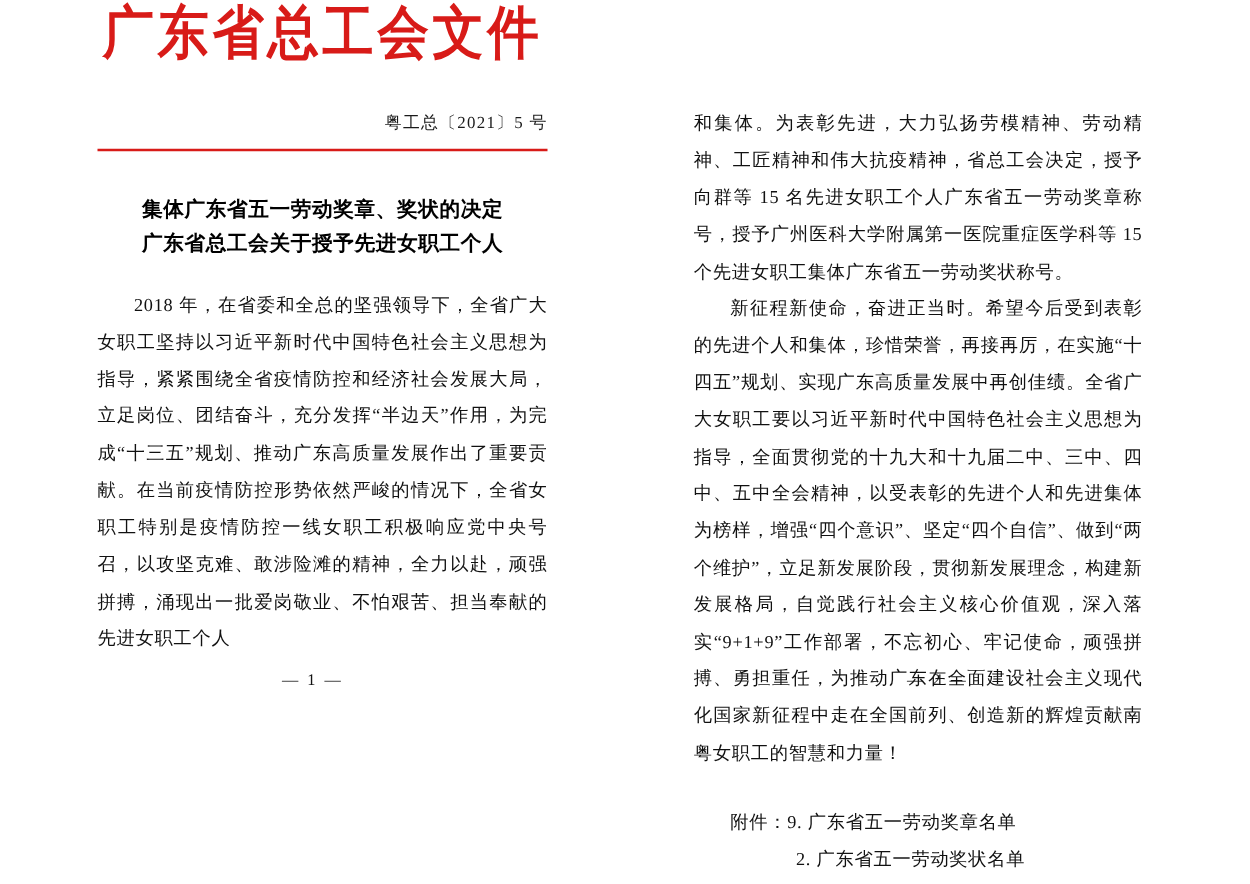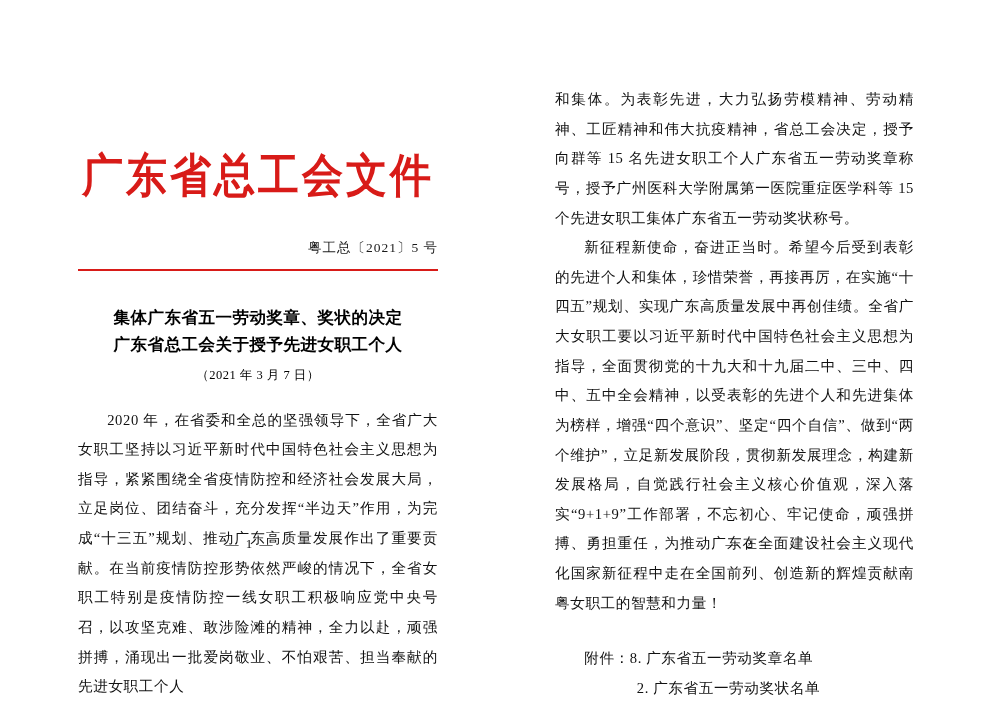--- a/index.html
+++ b/index.html
@@ -28,21 +28,20 @@
   }
   .page-left {
     padding: 0 62px 0 78px;
   }
   .page-right {
     padding: 0 86px 0 55px;
   }
 
   
   .masthead {
-    margin-top: 150px;
     text-align: center;
   }
   .masthead-title {
     color: #d81b18;
     font-family: "Liberation Serif", "DejaVu Serif", serif;
     font-weight: bold;
     font-size: 41px;
     letter-spacing: 3px;
     line-height: 1.15;
     white-space: nowrap;
@@ -141,37 +140,36 @@
 
     <div class="doc-number">粤工总〔2021〕5 号</div>
 
     <div class="red-rule"></div>
 
     <div class="doc-title">
       <span class="line">集体广东省五一劳动奖章、奖状的决定</span>
       <span class="line">广东省总工会关于授予先进女职工个人</span>
     </div>
 
-    <div class="doc-date">（2021 年 3 月 7 日）</div>
 
     <div class="body-text">
-      <p>2020 年，在省委和全总的坚强领导下，全省广大女职工坚持以习近平新时代中国特色社会主义思想为指导，紧紧围绕全省疫情防控和经济社会发展大局，立足岗位、团结奋斗，充分发挥“半边天”作用，为完成“十三五”规划、推动广东高质量发展作出了重要贡献。在当前疫情防控形势依然严峻的情况下，全省女职工特别是疫情防控一线女职工积极响应党中央号召，以攻坚克难、敢涉险滩的精神，全力以赴，顽强拼搏，涌现出一批爱岗敬业、不怕艰苦、担当奉献的先进女职工个人</p>
+      <p>2018 年，在省委和全总的坚强领导下，全省广大女职工坚持以习近平新时代中国特色社会主义思想为指导，紧紧围绕全省疫情防控和经济社会发展大局，立足岗位、团结奋斗，充分发挥“半边天”作用，为完成“十三五”规划、推动广东高质量发展作出了重要贡献。在当前疫情防控形势依然严峻的情况下，全省女职工特别是疫情防控一线女职工积极响应党中央号召，以攻坚克难、敢涉险滩的精神，全力以赴，顽强拼搏，涌现出一批爱岗敬业、不怕艰苦、担当奉献的先进女职工个人</p>
     </div>
 
     <div class="folio">— 1 —</div>
   </div>
 
   <div class="page page-right">
 
     <div class="body-text">
       <p class="nofirstindent">和集体。为表彰先进，大力弘扬劳模精神、劳动精神、工匠精神和伟大抗疫精神，省总工会决定，授予向群等 15 名先进女职工个人广东省五一劳动奖章称号，授予广州医科大学附属第一医院重症医学科等 15 个先进女职工集体广东省五一劳动奖状称号。</p>
       <p>新征程新使命，奋进正当时。希望今后受到表彰的先进个人和集体，珍惜荣誉，再接再厉，在实施“十四五”规划、实现广东高质量发展中再创佳绩。全省广大女职工要以习近平新时代中国特色社会主义思想为指导，全面贯彻党的十九大和十九届二中、三中、四中、五中全会精神，以受表彰的先进个人和先进集体为榜样，增强“四个意识”、坚定“四个自信”、做到“两个维护”，立足新发展阶段，贯彻新发展理念，构建新发展格局，自觉践行社会主义核心价值观，深入落实“9+1+9”工作部署，不忘初心、牢记使命，顽强拼搏、勇担重任，为推动广东在全面建设社会主义现代化国家新征程中走在全国前列、创造新的辉煌贡献南粤女职工的智慧和力量！</p>
     </div>
 
     <div class="attach">
-      <div class="a1">附件：8. 广东省五一劳动奖章名单</div>
+      <div class="a1">附件：9. 广东省五一劳动奖章名单</div>
       <div class="a2">2. 广东省五一劳动奖状名单</div>
     </div>
 
     <div class="folio">— 2 —</div>
   </div>
 
 </div>
 
 </body></html>

